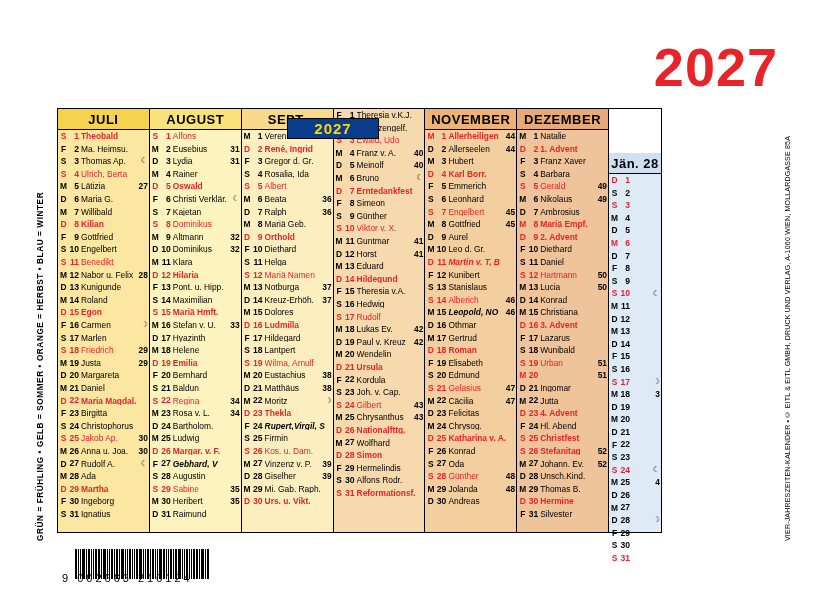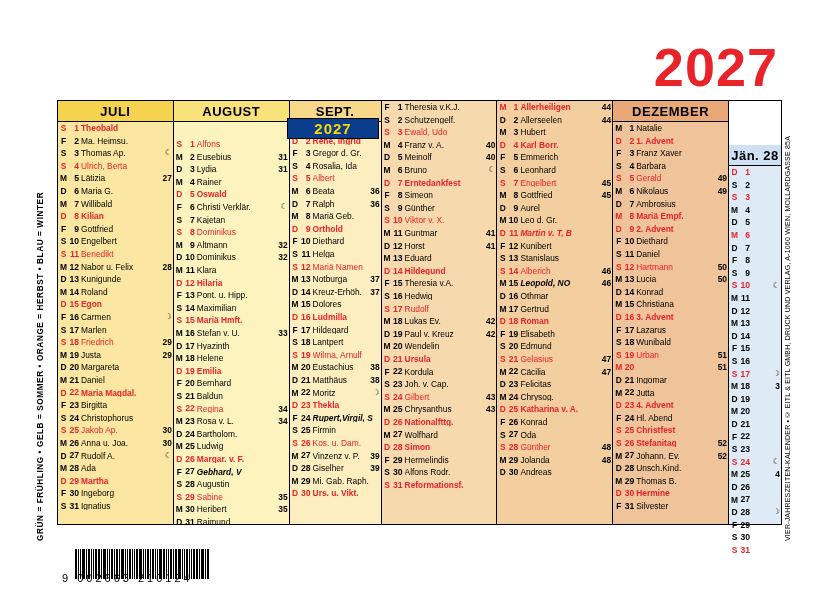--- a/index.html
+++ b/index.html
@@ -22,22 +22,22 @@
     top: 36px;
     font-size: 54px;
     font-weight: bold;
     color: #e8232a;
     letter-spacing: 1px;
     font-family: "Liberation Sans", sans-serif;
   }
   #calendar {
     position: absolute;
     left: 57px;
-    top: 100px;
-    width: 725px;
+    top: 108px;
+    width: 605px;
     height: 425px;
     display: flex;
     flex-direction: row;
     border: 1px solid #000;
     background: #fff;
     justify-content: space-between;
   }
   .vert-left {
     position: absolute;
     left: 36px;
@@ -135,21 +135,21 @@
     padding-right: 1px;
     color: #222;
   }
   .sun .wd, .sun .dn, .sun .nm { color: #e8232a; }
   .red { color: #e8232a; }
   .bold { font-weight: bold; }
   .ital { font-style: italic; }
   
   .m-jul   { background: #fbe7a2; }
   .m-jul .month-head { background: #f6d34e; }
-  .m-aug   { background: #fdf3bf; gap: 16px; }
+  .m-aug   { background: #fdf3bf; }
   .m-aug .month-head { background: #f9e27a; }
   .m-sep   { background: #fdeec0; }
   .m-sep .month-head { background: #f8d98a; }
   .m-okt   { background: #f7d9ae; }
   .m-okt .month-head { background: #f0b97a; }
   .m-nov   { background: #f3cfa0; }
   .m-nov .month-head { background: #edb274; }
   .m-dez   { background: #f0c49a; }
   .m-dez .month-head { background: #e8a878; }
   .m-jan   { background: #dfeaf7; }
@@ -892,20 +892,21 @@
             <span class="nm">Alfons Rodr.</span>
           </div>
           <div class="row sun">
             <span class="wd">S</span>
             <span class="dn">31</span>
             <span class="nm bold">Reformationsf.</span>
           </div>
         </div>
       </div>
       <div class="month m-nov">
+        <div class="month-head">NOVEMBER</div>
         <div class="days">
           <div class="row">
             <span class="wd red">M</span>
             <span class="dn red">1</span>
             <span class="nm red bold">Allerheiligen</span>
             <span class="wk">44</span>
           </div>
           <div class="row">
             <span class="wd">D</span>
             <span class="dn">2</span>

